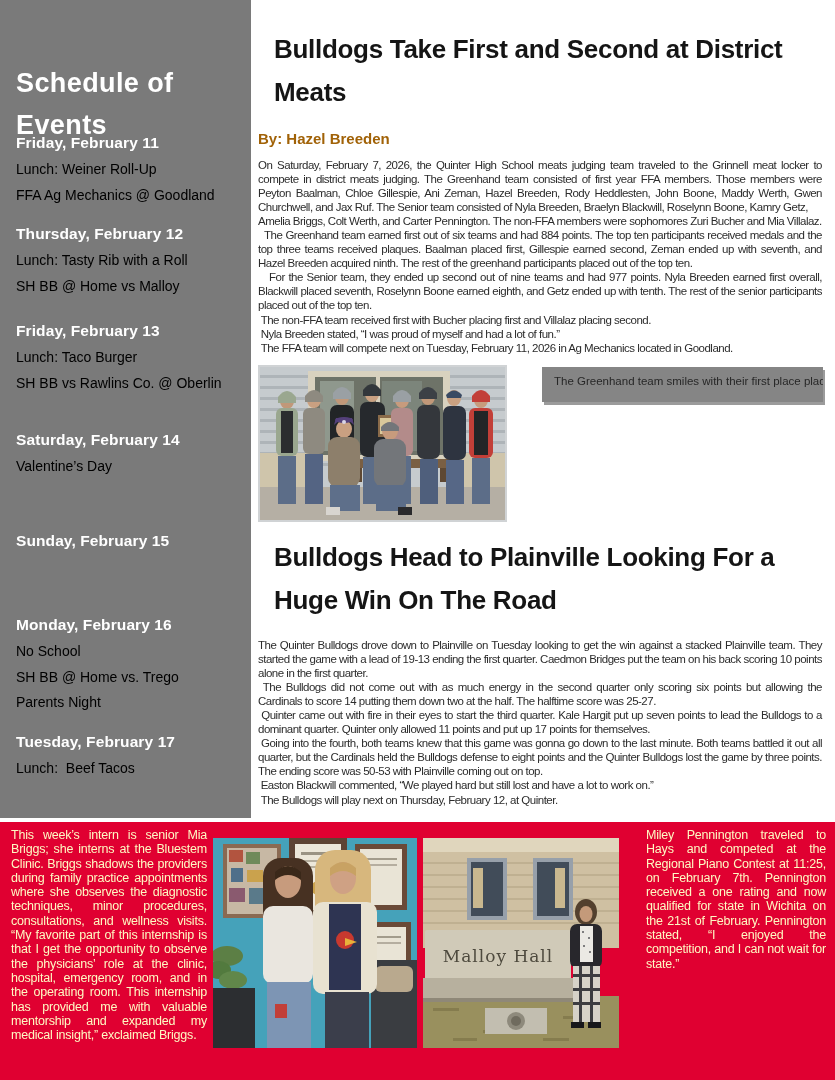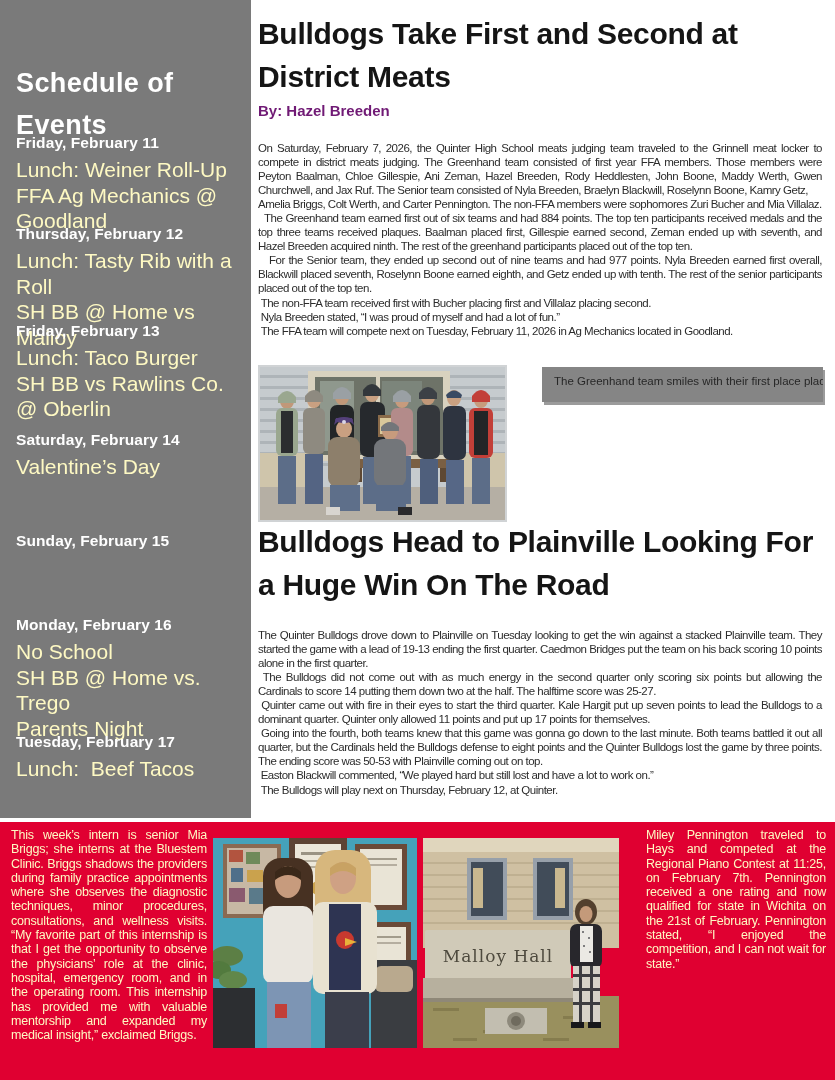--- a/index.html
+++ b/index.html
@@ -4,33 +4,33 @@
 <style>
   html,body{margin:0;padding:0;}
   body{font-family:"Liberation Sans","DejaVu Sans",sans-serif;background:#ffffff;}
   .page{position:relative;width:835px;height:1080px;background:#ffffff;overflow:hidden;}
 
   
   .sidebar{position:absolute;left:0;top:0;width:251px;height:818px;background:#7a7a7a;color:#ffffff;}
   .sidebar-title{position:absolute;left:16px;top:40px;width:210px;font-size:27px;font-weight:700;line-height:42px;letter-spacing:.4px;}
   .event{position:absolute;left:16px;width:220px;}
   .event-day{font-size:15.5px;font-weight:700;letter-spacing:.1px;line-height:20px;margin-bottom:4px;}
-  .event-item{font-size:21px;line-height:25.5px;color:#fef9c3;white-space:pre-wrap;}
+  .event-item{font-size:14px;line-height:25.5px;color:#000000;white-space:pre-wrap;}
 
   
   .top-red-tick{position:absolute;left:600px;top:0;width:11px;height:2px;background:#e00031;}
 
   
   .main{position:absolute;left:252px;top:0;width:583px;height:822px;background:#ffffff;}
   .article{position:absolute;left:6px;width:564px;}
   .art1{top:12px;}
   .art2{top:520px;}
-  .headline{margin:0;font-size:30px;line-height:43px;font-weight:700;letter-spacing:-.3px;color:#151515;}
-  .byline{margin-top:4px;font-size:15px;font-weight:700;color:#701a75;}
-  .body-text{margin-top:22px;}
+  .headline{margin:16px;font-size:26px;line-height:43px;font-weight:700;letter-spacing:-.3px;color:#151515;}
+  .byline{margin-top:4px;font-size:15px;font-weight:700;color:#a16207;}
+  .body-text{margin-top:11px;}
   .body-text p{margin:0;font-size:11.5px;line-height:14.05px;letter-spacing:-.5px;text-align:justify;white-space:pre-wrap;color:#2c2c2c;}
   .body1{max-height:238px;overflow:hidden;}
 
   .photo-row{position:absolute;left:6px;top:365px;width:570px;height:160px;}
   .photo-frame{position:absolute;left:0;top:0;width:245px;height:153px;border:2px solid #d0d3d5;background:#c6cbce;}
   .caption-box{position:absolute;left:284px;top:2px;width:281px;height:35px;background:#858585;box-shadow:2px 3px 0 rgba(55,55,55,.5);box-sizing:border-box;padding:8px 8px 0 12px;font-size:11.5px;color:#272727;white-space:nowrap;overflow:hidden;}
 
   
   .footer{position:absolute;left:0;top:822px;width:835px;height:258px;background:#e00031;}
   .f-text{position:absolute;top:6px;font-size:12.5px;line-height:14.3px;letter-spacing:-.2px;text-align:justify;white-space:pre-wrap;color:#fef9c3;}

